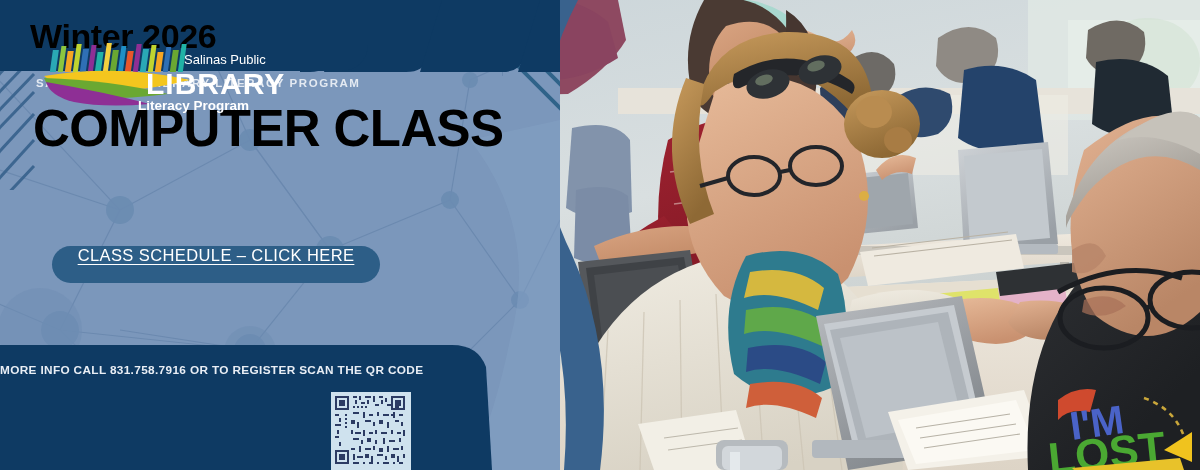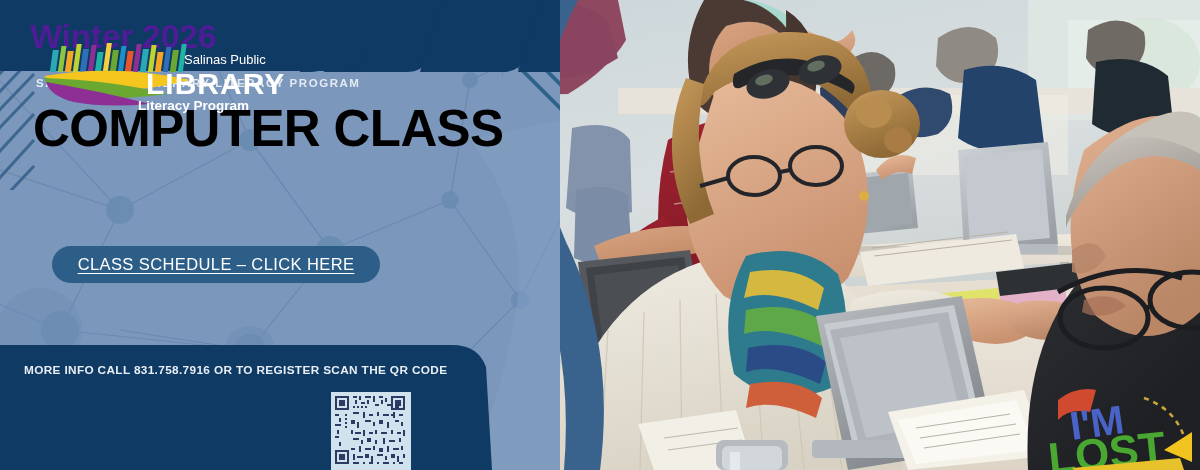--- a/index.html
+++ b/index.html
@@ -50,21 +50,21 @@
 
   
   .header-plate{
     position:absolute; left:0; top:0; width:368px; height:71px;
     background:#0e3a63;
     border-bottom-right-radius:26px;
     z-index:4;
   }
   .season{
     position:absolute; left:30px; top:17px; z-index:6;
-    color:#4c1d95; font-size:34px; font-weight:bold; letter-spacing:-0.4px;
+    color:#000000; font-size:34px; font-weight:bold; letter-spacing:-0.4px;
     line-height:38px; white-space:nowrap;
   }
 
   
   .chev-wrap{ position:absolute; left:300px; top:0; width:320px; height:76px; z-index:3; }
   .chev-wrap svg{ display:block; width:320px; height:76px; }
 
   
   .eyebrow{
     position:absolute; left:36px; top:77px; z-index:6;
@@ -75,37 +75,37 @@
     position:absolute; left:33px; top:101px; z-index:6;
     color:#000000; font-weight:bold; font-size:51px; line-height:55px;
     letter-spacing:-0.6px;
   }
   .headline .l2{ display:block; }
 
   .cta{
     position:absolute; left:52px; top:246px; z-index:6;
     width:328px; height:37px; border-radius:19px;
     background:#2d5e87; border:none; cursor:pointer;
-    display:flex; align-items:center; justify-content:center;
+    display:flex; justify-content:center;
   }
   .cta span{
     color:#ffffff; font-size:16.5px; font-weight:normal;
     letter-spacing:0.4px; text-decoration:underline;
     text-underline-offset:2.5px; white-space:nowrap;
   }
 
   
   .footer-plate{
     position:absolute; left:0; top:345px; width:492px; height:125px; z-index:5;
   }
   .footer-plate .fp-bg{ position:absolute; inset:0; }
   .footer-plate .fp-bg svg{ display:block; width:492px; height:125px; }
 
   .more-info{
-    position:absolute; left:24px; top:18px; z-index:7;
+    position:absolute; left:0; top:18px; z-index:7;
     color:#e9eef5; font-size:11.8px; font-weight:bold;
     letter-spacing:0.35px; white-space:nowrap;
   }
 
   
   .logo{ position:absolute; left:36px; top:42px; width:252px; height:74px; z-index:7;text-align:right; }
   .logo svg{ display:block; width:252px; height:74px; }
 
   
   .qr{

